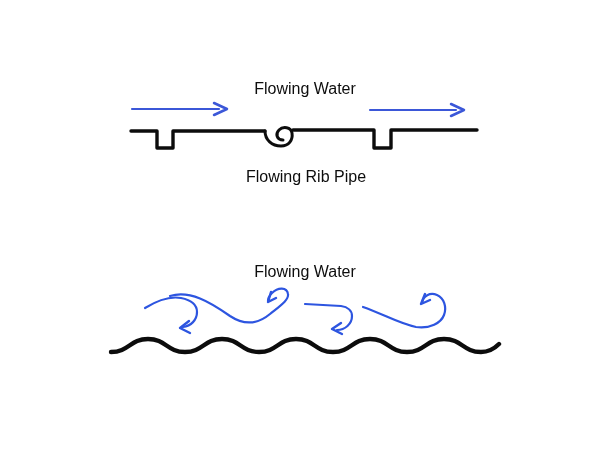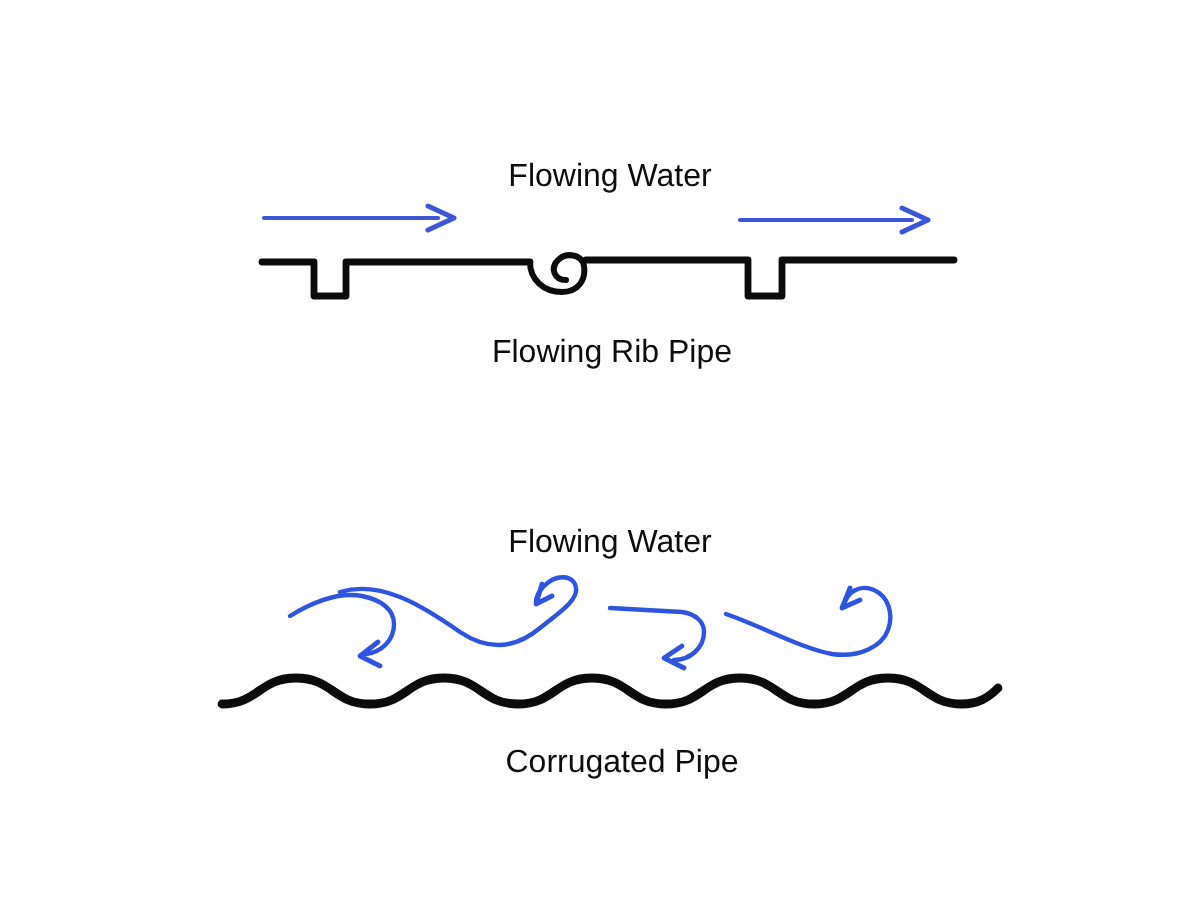--- a/index.html
+++ b/index.html
@@ -98,14 +98,13 @@
                c8,0 13,-3 18,-8"></path>
     </g>
   </svg>
 
   <div class="label" style="left:305px; top:79px;">Flowing Water</div>
 
   <div class="label" style="left:306px; top:167px;">Flowing Rib Pipe</div>
 
   <div class="label" style="left:305px; top:262px;">Flowing Water</div>
 
-  <div class="label" style="left:311px; top:372px;">Corrugated Pipe</div>
 </div>
 
 </body></html>

